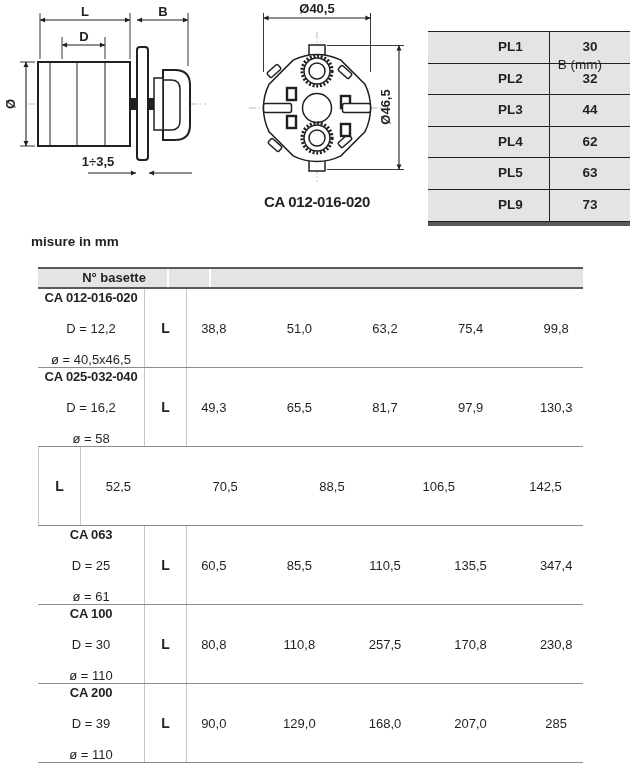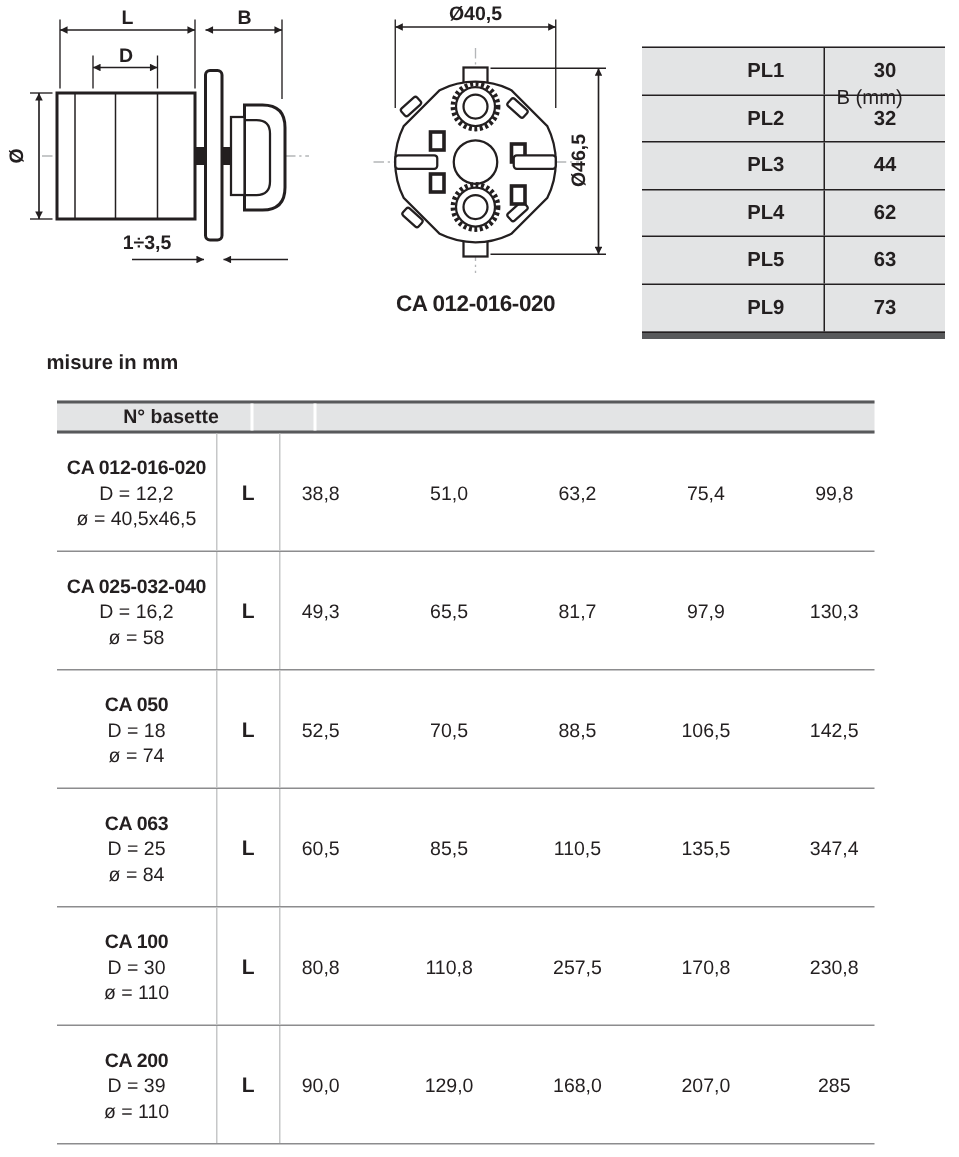--- a/index.html
+++ b/index.html
@@ -41,21 +41,21 @@
                border-top:2px solid #58595b; border-bottom:2px solid #58595b; }
   .mth-c1 { width:106px; text-align:center; font-weight:bold; font-size:13px; line-height:18px;margin-left:23px; }
   .mth-cL { width:42px; border-left:2px solid #fff; box-sizing:border-box; }
   .mth-values { flex:1; display:flex; border-left:2px solid #fff; box-sizing:border-box; }
   .mt-vh { flex:1; text-align:center; font-weight:bold; font-size:13px; line-height:18px; }
 
   .mt-row { display:flex; height:78px; border-bottom:1px solid #8c8c8e; }
   .mtr-c1 { width:106px; display:flex; flex-direction:column; justify-content:center;
             text-align:center; }
   .mt-name { font-weight:bold; font-size:13px; letter-spacing:-0.2px; }
-  .mt-sub  { font-size:13px; margin-top:2px; }
+  .mt-sub  { font-size:13px; margin-top:16px; }
   .mtr-cL { width:42px; border-left:1px solid #c6c7c8; box-sizing:border-box;
             display:flex; align-items:center; justify-content:center;
             font-weight:bold; font-size:14px; }
   .mtr-values { flex:1; border-left:1px solid #c6c7c8; box-sizing:border-box;
                 display:flex; align-items:center;gap:32px; }
   .mt-v { flex:1; text-align:center; font-size:13px; }
 </style>
 </head>
 <body>
 
@@ -233,39 +233,34 @@
         <div class="mtr-cL">L</div>
         <div class="mtr-values">
           <div class="mt-v">49,3</div>
           <div class="mt-v">65,5</div>
           <div class="mt-v">81,7</div>
           <div class="mt-v">97,9</div>
           <div class="mt-v">130,3</div>
         </div>
       </div>
       <div class="mt-row">
-        <div class="mtr-c1">
-          <div class="mt-name">CA 050</div>
-          <div class="mt-sub">D = 18</div>
-          <div class="mt-sub">ø = 74</div>
-        </div>
         <div class="mtr-cL">L</div>
         <div class="mtr-values">
           <div class="mt-v">52,5</div>
           <div class="mt-v">70,5</div>
           <div class="mt-v">88,5</div>
           <div class="mt-v">106,5</div>
           <div class="mt-v">142,5</div>
         </div>
       </div>
       <div class="mt-row">
         <div class="mtr-c1">
           <div class="mt-name">CA 063</div>
           <div class="mt-sub">D = 25</div>
-          <div class="mt-sub">ø = 84</div>
+          <div class="mt-sub">ø = 61</div>
         </div>
         <div class="mtr-cL">L</div>
         <div class="mtr-values">
           <div class="mt-v">60,5</div>
           <div class="mt-v">85,5</div>
           <div class="mt-v">110,5</div>
           <div class="mt-v">135,5</div>
           <div class="mt-v">347,4</div>
         </div>
       </div>

